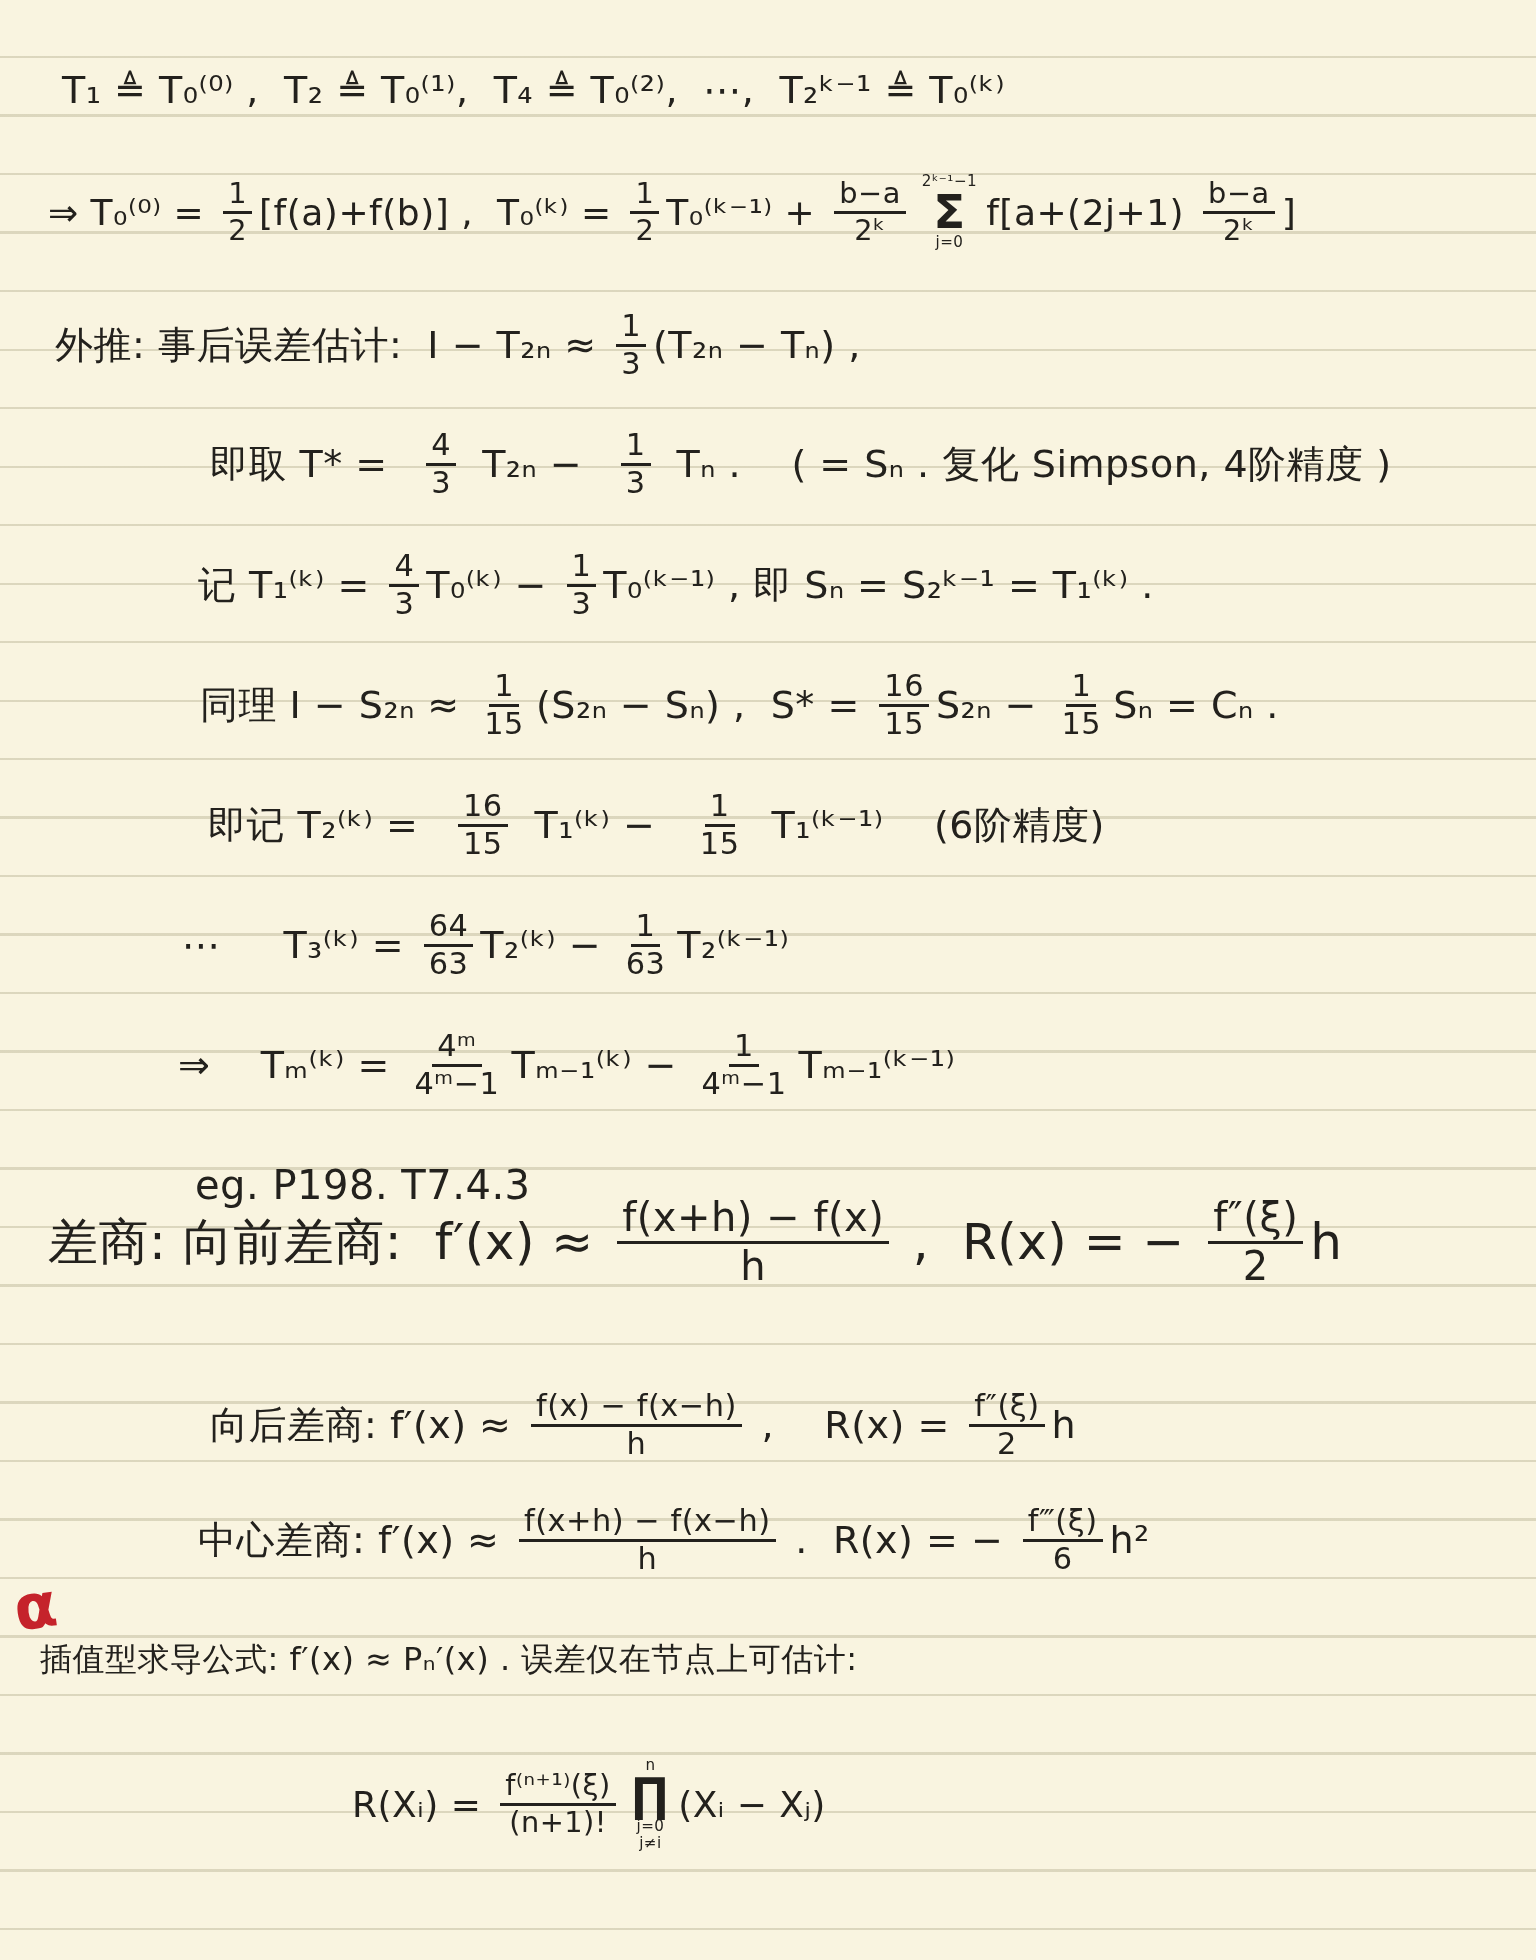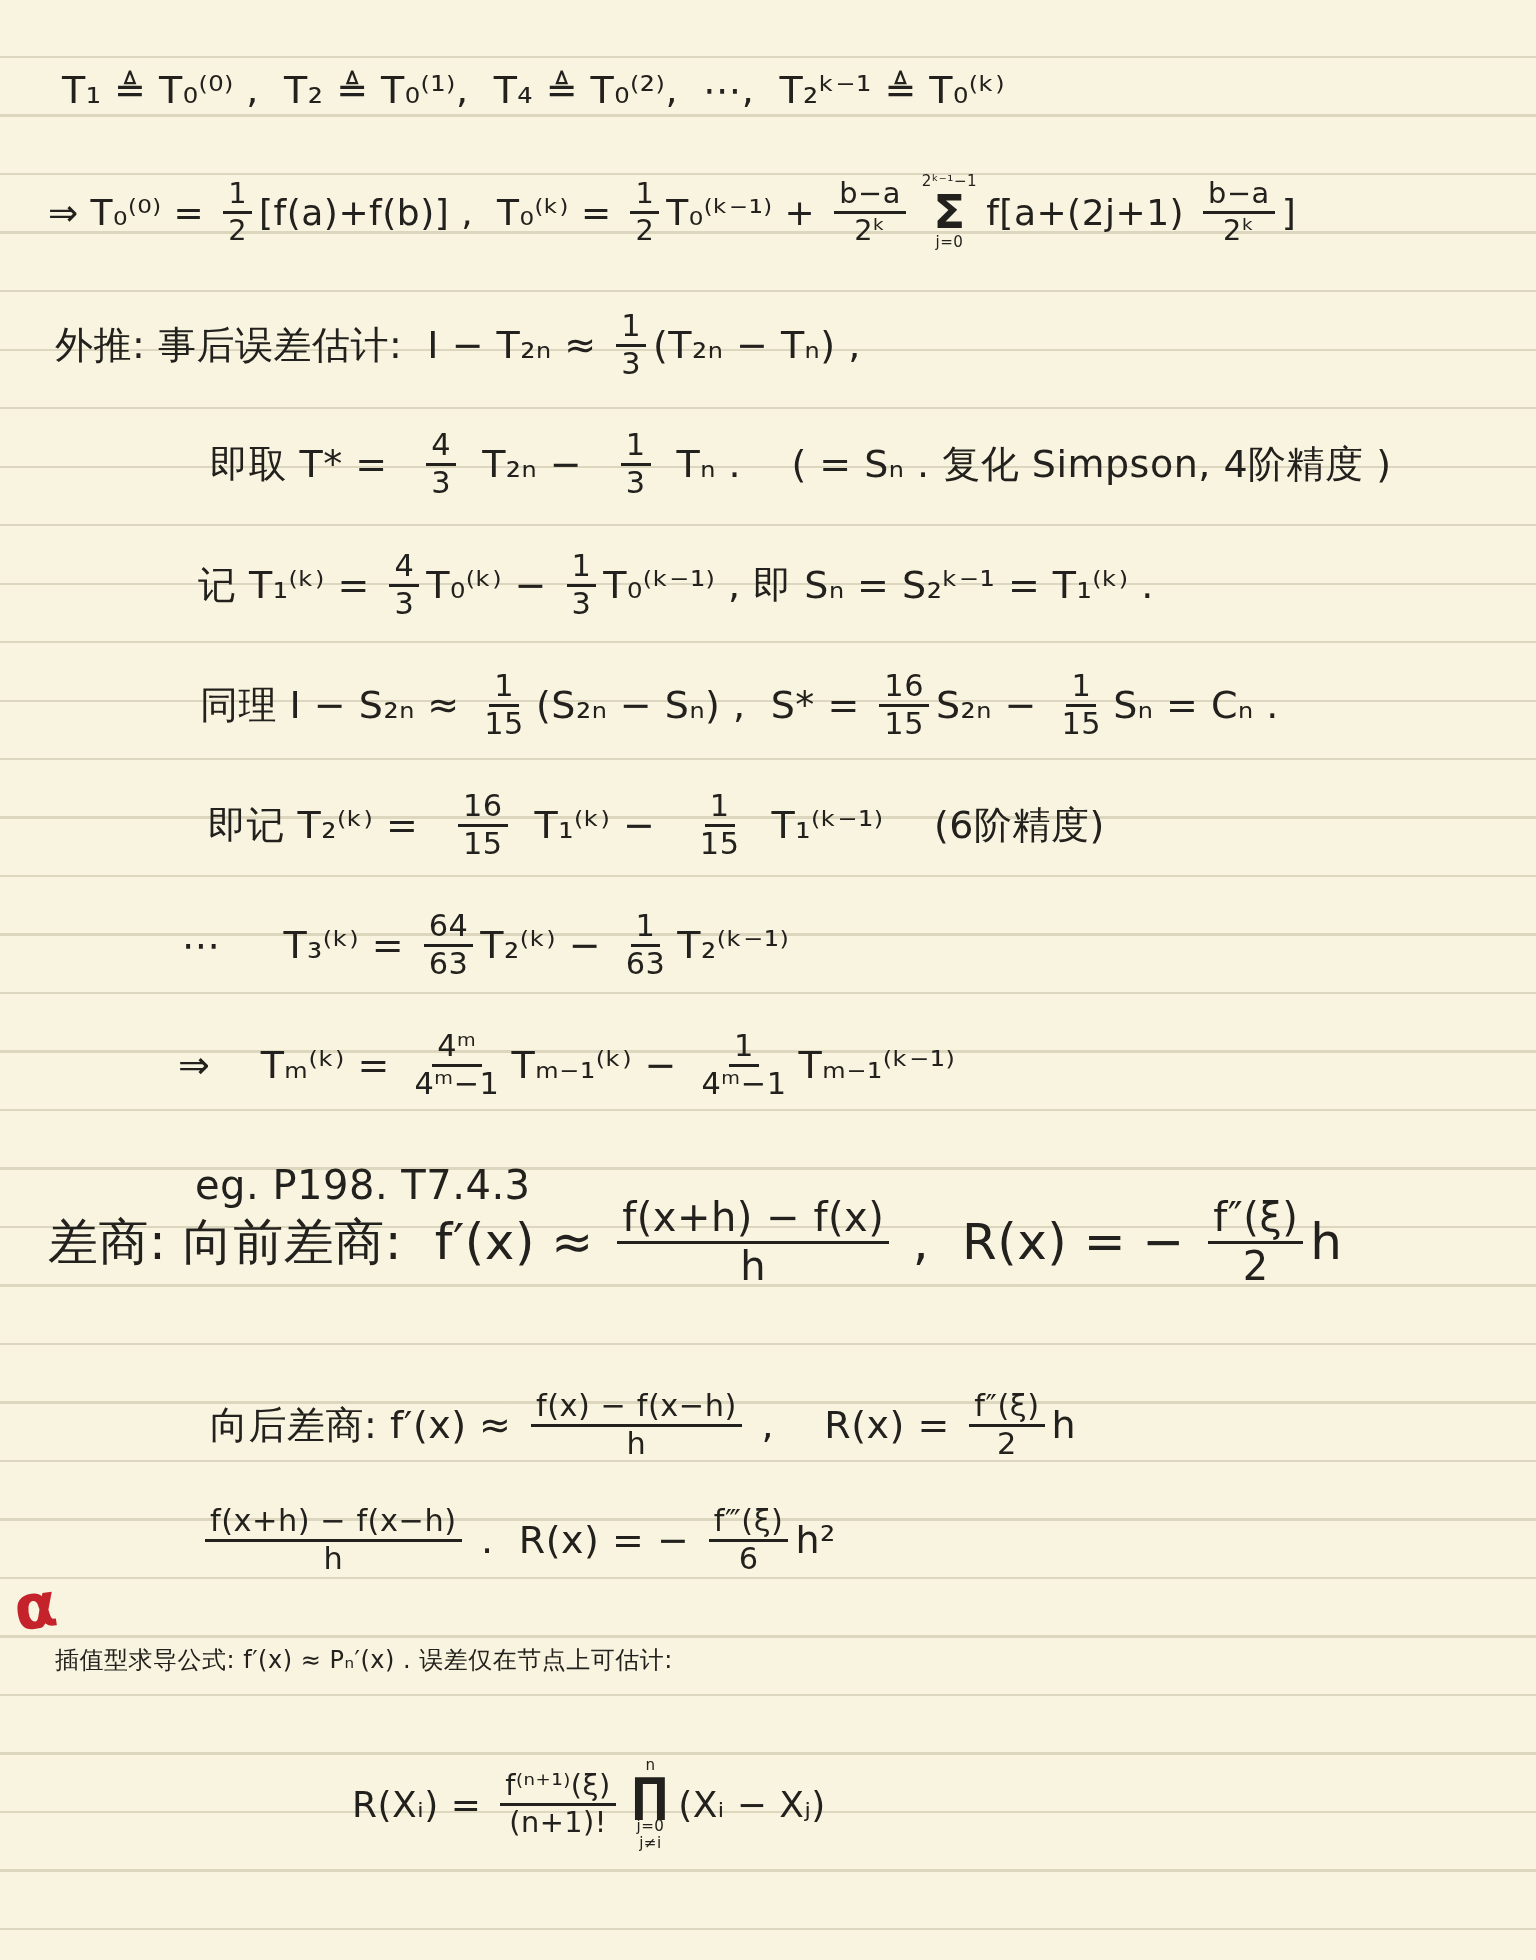--- a/index.html
+++ b/index.html
@@ -52,17 +52,17 @@
     <div class="line" style="left: 55px; top: 293px; font-size: 38px;"><span class="txt">外推: 事后误差估计:  I − T₂ₙ ≈ </span><span class="frac"><span class="num">1</span><span class="den">3</span></span><span class="txt">(T₂ₙ − Tₙ) ,</span></div>
     <div class="line" style="left: 210px; top: 412px; font-size: 38px; gap: 19px;"><span class="txt">即取 T* = </span><span class="frac"><span class="num">4</span><span class="den">3</span></span><span class="txt">T₂ₙ − </span><span class="frac"><span class="num">1</span><span class="den">3</span></span><span class="txt">Tₙ .    ( = Sₙ . 复化 Simpson, 4阶精度 )</span></div>
     <div class="line" style="left: 198px; top: 533px; font-size: 38px;"><span class="txt">记 T₁⁽ᵏ⁾ = </span><span class="frac"><span class="num">4</span><span class="den">3</span></span><span class="txt">T₀⁽ᵏ⁾ − </span><span class="frac"><span class="num">1</span><span class="den">3</span></span><span class="txt">T₀⁽ᵏ⁻¹⁾ , 即 Sₙ = S₂ᵏ⁻¹ = T₁⁽ᵏ⁾ .</span></div>
     <div class="line" style="left: 200px; top: 653px; font-size: 38px;"><span class="txt">同理 I − S₂ₙ ≈ </span><span class="frac"><span class="num">1</span><span class="den">15</span></span><span class="txt">(S₂ₙ − Sₙ) ,  S* = </span><span class="frac"><span class="num">16</span><span class="den">15</span></span><span class="txt">S₂ₙ − </span><span class="frac"><span class="num">1</span><span class="den">15</span></span><span class="txt">Sₙ = Cₙ .</span></div>
     <div class="line" style="left: 208px; top: 773px; font-size: 38px; gap: 20px;"><span class="txt">即记 T₂⁽ᵏ⁾ = </span><span class="frac"><span class="num">16</span><span class="den">15</span></span><span class="txt">T₁⁽ᵏ⁾ − </span><span class="frac"><span class="num">1</span><span class="den">15</span></span><span class="txt">T₁⁽ᵏ⁻¹⁾    (6阶精度)</span></div>
     <div class="line" style="left: 182px; top: 893px; font-size: 38px;"><span class="txt">⋯     T₃⁽ᵏ⁾ = </span><span class="frac"><span class="num">64</span><span class="den">63</span></span><span class="txt">T₂⁽ᵏ⁾ − </span><span class="frac"><span class="num">1</span><span class="den">63</span></span><span class="txt">T₂⁽ᵏ⁻¹⁾</span></div>
     <div class="line" style="left: 178px; top: 1013px; font-size: 38px;"><span class="txt">⇒    Tₘ⁽ᵏ⁾ = </span><span class="frac"><span class="num">4ᵐ</span><span class="den">4ᵐ−1</span></span><span class="txt">Tₘ₋₁⁽ᵏ⁾ − </span><span class="frac"><span class="num">1</span><span class="den">4ᵐ−1</span></span><span class="txt">Tₘ₋₁⁽ᵏ⁻¹⁾</span></div>
     <div class="line" style="left: 195px; top: 1133px; font-size: 40px; align-items: center;"><span class="txt">eg. P198. T7.4.3</span></div>
     <div class="line" style="left: 48px; top: 1190px; font-size: 50px;"><span class="txt">差商: 向前差商:  f′(x) ≈ </span><span class="frac"><span class="num">f(x+h) − f(x)</span><span class="den">h</span></span><span class="txt"> ,  R(x) = − </span><span class="frac"><span class="num">f″(ξ)</span><span class="den">2</span></span><span class="txt">h</span></div>
     <div class="line" style="left: 210px; top: 1373px; font-size: 38px;"><span class="txt">向后差商: f′(x) ≈ </span><span class="frac"><span class="num">f(x) − f(x−h)</span><span class="den">h</span></span><span class="txt"> ,    R(x) = </span><span class="frac"><span class="num">f″(ξ)</span><span class="den">2</span></span><span class="txt">h</span></div>
-    <div class="line" style="left: 198px; top: 1488px; font-size: 38px;"><span class="frac"><span class="num">f(x+h) − f(x−h)</span><span class="den">h</span></span><span class="txt"> .  R(x) = − </span><span class="frac"><span class="num">f‴(ξ)</span><span class="den">6</span></span><span class="txt">h²</span></div>
-    <div class="line" style="left: 55px; top: 1608px; font-size: 24px;"><span class="txt">插值型求导公式: f′(x) ≈ Pₙ′(x) . 误差仅在节点上可估计:</span></div>
+    <div class="line" style="left: 198px; top: 1488px; font-size: 38px;"><span class="txt">中心差商: f′(x) ≈ </span><span class="frac"><span class="num">f(x+h) − f(x−h)</span><span class="den">h</span></span><span class="txt"> .  R(x) = − </span><span class="frac"><span class="num">f‴(ξ)</span><span class="den">6</span></span><span class="txt">h²</span></div>
+    <div class="line" style="left: 40px; top: 1608px; font-size: 32px;"><span class="txt">插值型求导公式: f′(x) ≈ Pₙ′(x) . 误差仅在节点上可估计:</span></div>
     <div class="line" style="left: 352px; top: 1752px; font-size: 36px;"><span class="txt">R(Xᵢ) = </span><span class="frac"><span class="num">f⁽ⁿ⁺¹⁾(ξ)</span><span class="den">(n+1)!</span></span><span class="bigop"><span class="lim">n</span><span class="opsym">∏</span><span class="lim">j=0
 j≠i</span></span><span class="txt">(Xᵢ − Xⱼ)</span></div>
   </main>
 
 </body></html>

